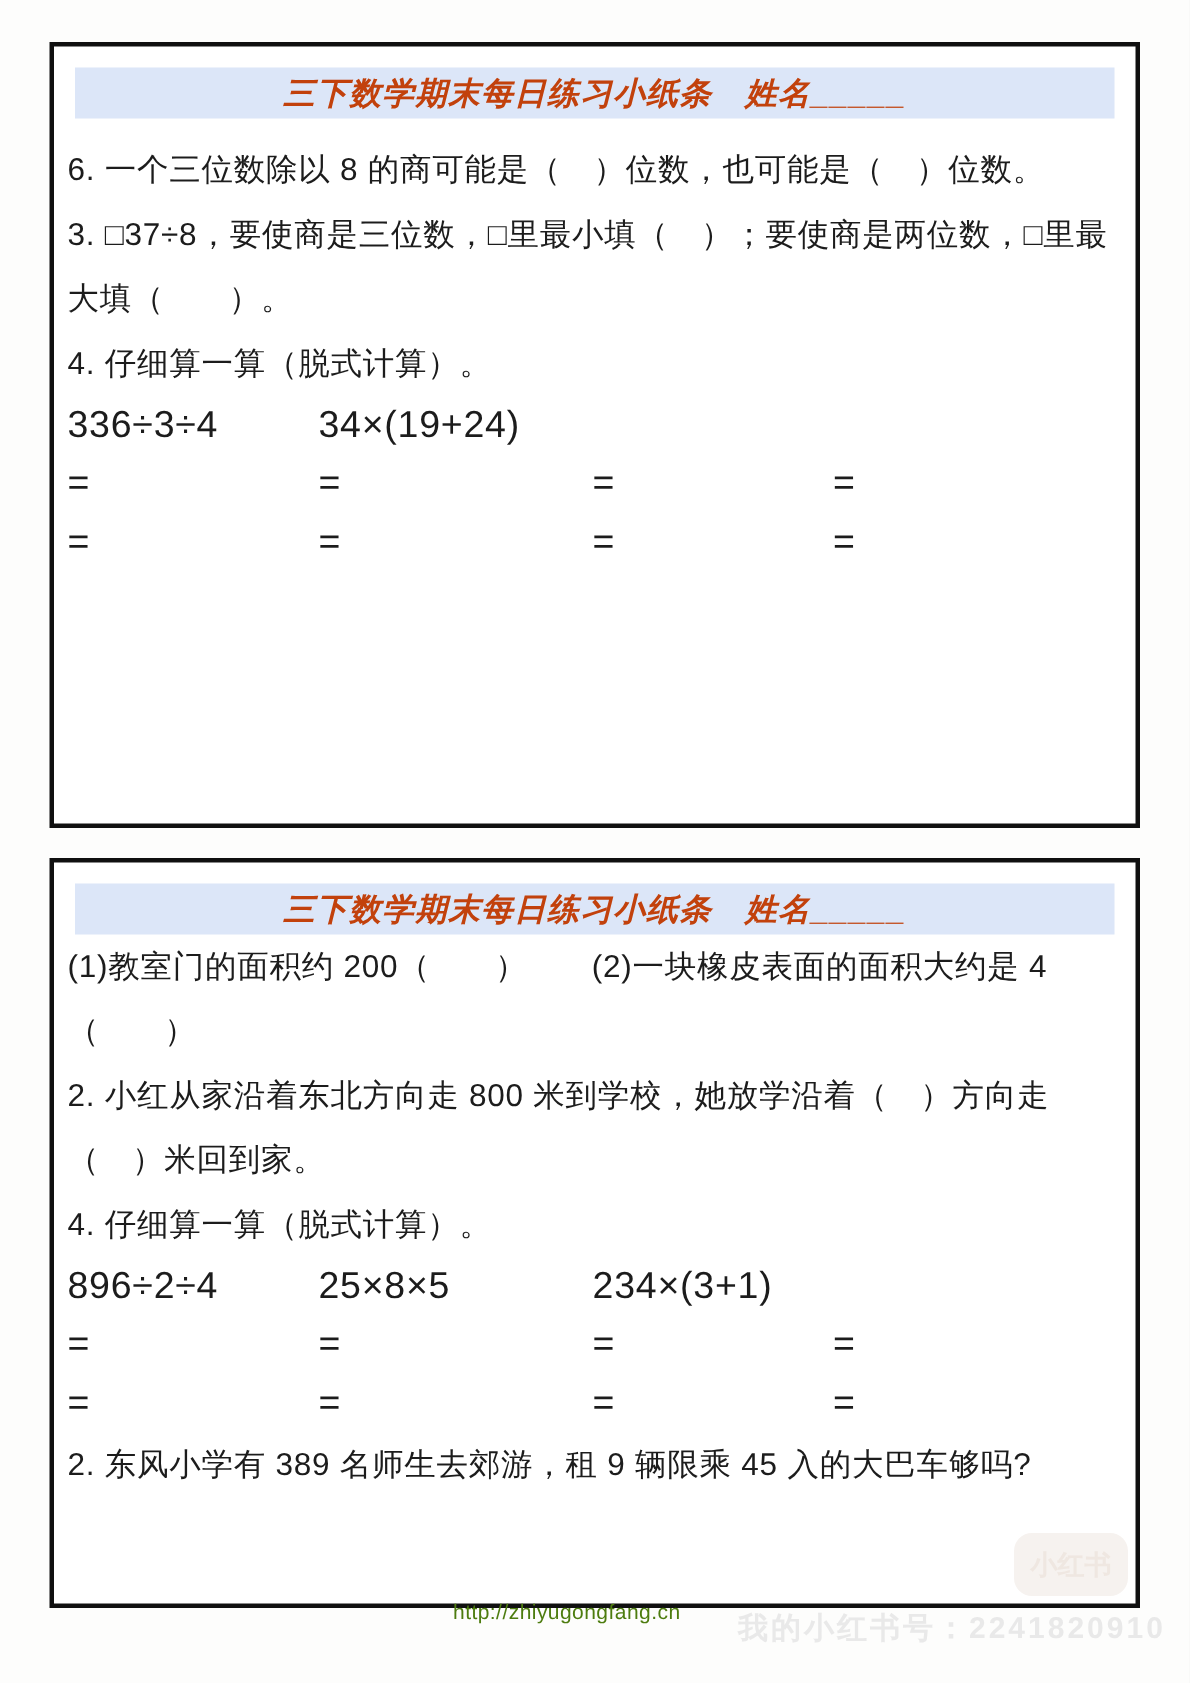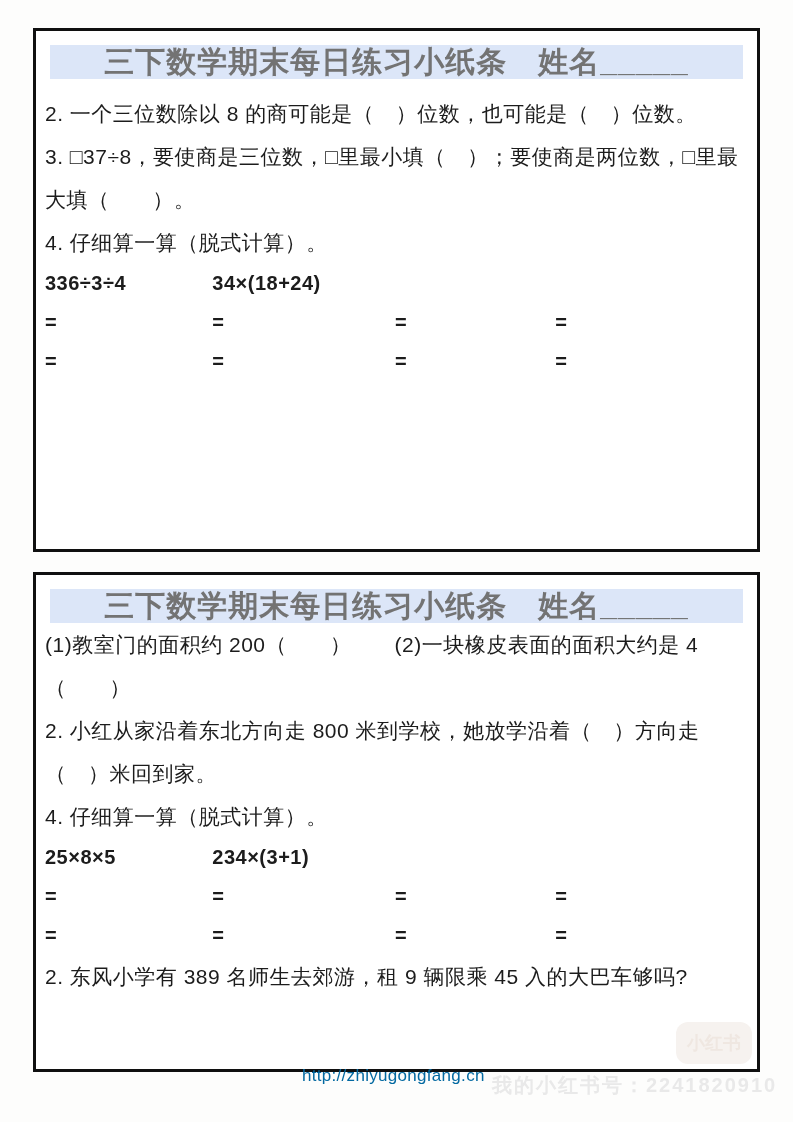--- a/index.html
+++ b/index.html
@@ -29,57 +29,57 @@
 
   .header-bar {
     margin: 14px 5px 0 5px;
     height: 34px;
     background: #dce6f8;
     display: flex;
     align-items: center;
     justify-content: center;
   }
   .header-bar .title-text {
-    color: #737373;
-    font-size: 30px;
+    color: #c2410c;
+    font-size: 21px;
     font-weight: bold;
     letter-spacing: 1px;
     white-space: nowrap;
+    font-style: italic;
   }
 
   .q {
     font-size: 21px;
     line-height: 43px;
     letter-spacing: 0.5px;
   }
   .q.first { margin-top: 13px; }
 
   .expr-grid {
     display: grid;
     grid-template-columns: 23.8% 26% 22.8% 27.4%;
-    font-size: 20px;
+    font-size: 25px;
     line-height: 39px;
     letter-spacing: 0.5px;
-    font-weight: bold;
   }
   .expr-grid span { white-space: nowrap; }
 
   .footer {
     position: absolute;
     top: 1064px;
     left: 0;
     width: 100%;
     height: 40px;
   }
   .footer-url {
     position: absolute;
     left: 302px;
     top: 2px;
-    font-size: 17px;
-    color: #0369a1;
+    font-size: 14px;
+    color: #4d7c0f;
     letter-spacing: 0.3px;
   }
   .footer-wm {
     position: absolute;
     left: 492px;
     top: 8px;
     font-size: 20px;
     color: #e9e9e9;
     font-weight: bold;
     letter-spacing: 2px;
@@ -103,26 +103,26 @@
 </style>
 </head>
 <body>
 
 <div class="page">
 
   <section class="card card-1">
     <div class="header-bar">
       <span class="title-text">三下数学期末每日练习小纸条　姓名_____</span>
     </div>
-    <p class="q first">2. 一个三位数除以 8 的商可能是（　）位数，也可能是（　）位数。</p>
+    <p class="q first">6. 一个三位数除以 8 的商可能是（　）位数，也可能是（　）位数。</p>
     <p class="q">3. □37÷8，要使商是三位数，□里最小填（　）；要使商是两位数，□里最大填（　　）。</p>
     <p class="q">4. 仔细算一算（脱式计算）。</p>
     <div class="expr-grid">
       <span>336÷3÷4</span>
-      <span>34×(18+24)</span>
+      <span>34×(19+24)</span>
     </div>
     <div class="expr-grid">
       <span>=</span>
       <span>=</span>
       <span>=</span>
       <span>=</span>
     </div>
     <div class="expr-grid">
       <span>=</span>
       <span>=</span>
@@ -132,20 +132,21 @@
   </section>
 
   <section class="card card-2">
     <div class="header-bar">
       <span class="title-text">三下数学期末每日练习小纸条　姓名_____</span>
     </div>
     <p class="q">(1)教室门的面积约 200（　　）　　(2)一块橡皮表面的面积大约是 4（　　）</p>
     <p class="q">2. 小红从家沿着东北方向走 800 米到学校，她放学沿着（　）方向走（　）米回到家。</p>
     <p class="q">4. 仔细算一算（脱式计算）。</p>
     <div class="expr-grid">
+      <span>896÷2÷4</span>
       <span>25×8×5</span>
       <span>234×(3+1)</span>
     </div>
     <div class="expr-grid">
       <span>=</span>
       <span>=</span>
       <span>=</span>
       <span>=</span>
     </div>
     <div class="expr-grid">

